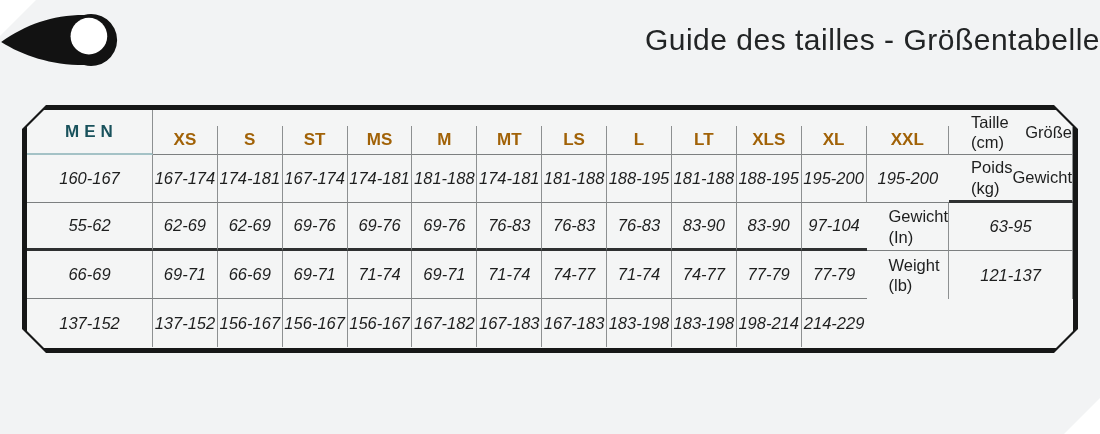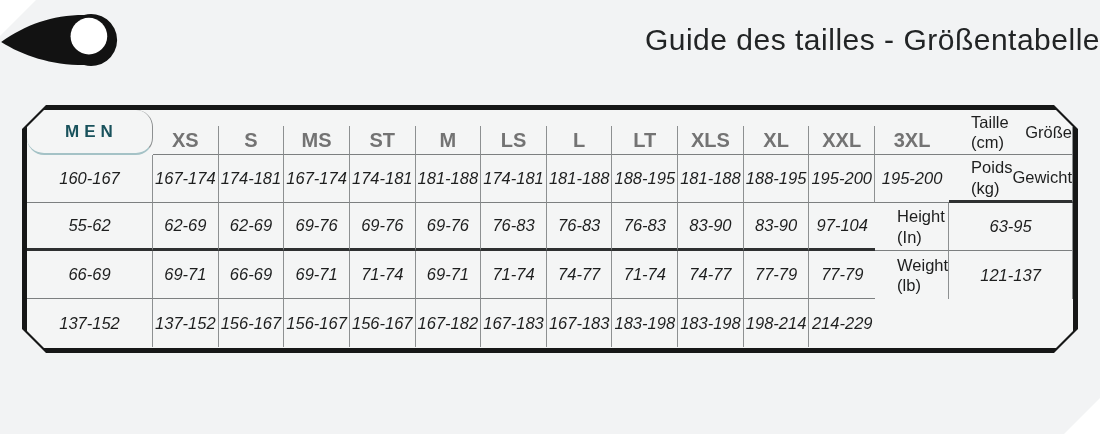--- a/index.html
+++ b/index.html
@@ -45,23 +45,22 @@
     color: #1d1e1e;
   }
   .cell.last-col { border-right: none; }
   .cell.last-row { border-bottom: none; }
   .cell.thick-bottom { border-bottom: 3px solid #2e3031; }
 
   .cell.group-label {
     color: #19525c; font-weight: bold; font-size: 17px; letter-spacing: 5px;
     border-bottom: 2px solid #a4c2c6;
     padding-left: 4px;
-    border-radius: 17px;
   }
-  .cell.size-head { font-weight: bold; font-size: 20px; color: #737373; margin-top: 16px; }
+  .cell.size-head { font-weight: bold; font-size: 17px; color: #a16207; margin-top: 16px; }
   .cell.row-label {
     justify-content: flex-start; padding-left: 22px;
     font-size: 16.5px; line-height: 1.22; text-align: left;
   }
   .cell.value { font-size: 16.5px; font-style: italic; }
 </style>
 </head>
 <body>
 
 <div class="page-panel"></div>
@@ -73,30 +72,30 @@
   </svg>
   <div class="title">Guide des tailles - Größentabelle</div>
 </div>
 
 <div class="frame-outer">
   <div class="frame-inner">
     <div class="size-table" id="size-table">
         <div class="cell group-label">MEN</div>
         <div class="cell size-head">XS</div>
         <div class="cell size-head">S</div>
+        <div class="cell size-head">ST</div>
         <div class="cell size-head">MS</div>
-        <div class="cell size-head">ST</div>
         <div class="cell size-head">M</div>
+        <div class="cell size-head">MT</div>
         <div class="cell size-head">LS</div>
         <div class="cell size-head">L</div>
         <div class="cell size-head">LT</div>
         <div class="cell size-head">XLS</div>
         <div class="cell size-head">XL</div>
         <div class="cell size-head">XXL</div>
-        <div class="cell size-head last-col">3XL</div>
         <div class="cell row-label">
           <span>Taille (cm)</span>
           <br>
           <span>Größe</span>
         </div>
         <div class="cell value">160-167</div>
         <div class="cell value">167-174</div>
         <div class="cell value">174-181</div>
         <div class="cell value">167-174</div>
         <div class="cell value">174-181</div>
@@ -119,21 +118,21 @@
         <div class="cell value thick-bottom">69-76</div>
         <div class="cell value thick-bottom">69-76</div>
         <div class="cell value thick-bottom">69-76</div>
         <div class="cell value thick-bottom">76-83</div>
         <div class="cell value thick-bottom">76-83</div>
         <div class="cell value thick-bottom">76-83</div>
         <div class="cell value thick-bottom">83-90</div>
         <div class="cell value thick-bottom">83-90</div>
         <div class="cell value thick-bottom last-col">97-104</div>
         <div class="cell row-label">
-          <span>Height (In)</span>
+          <span>Gewicht (In)</span>
         </div>
         <div class="cell value">63-95</div>
         <div class="cell value">66-69</div>
         <div class="cell value">69-71</div>
         <div class="cell value">66-69</div>
         <div class="cell value">69-71</div>
         <div class="cell value">71-74</div>
         <div class="cell value">69-71</div>
         <div class="cell value">71-74</div>
         <div class="cell value">74-77</div>

